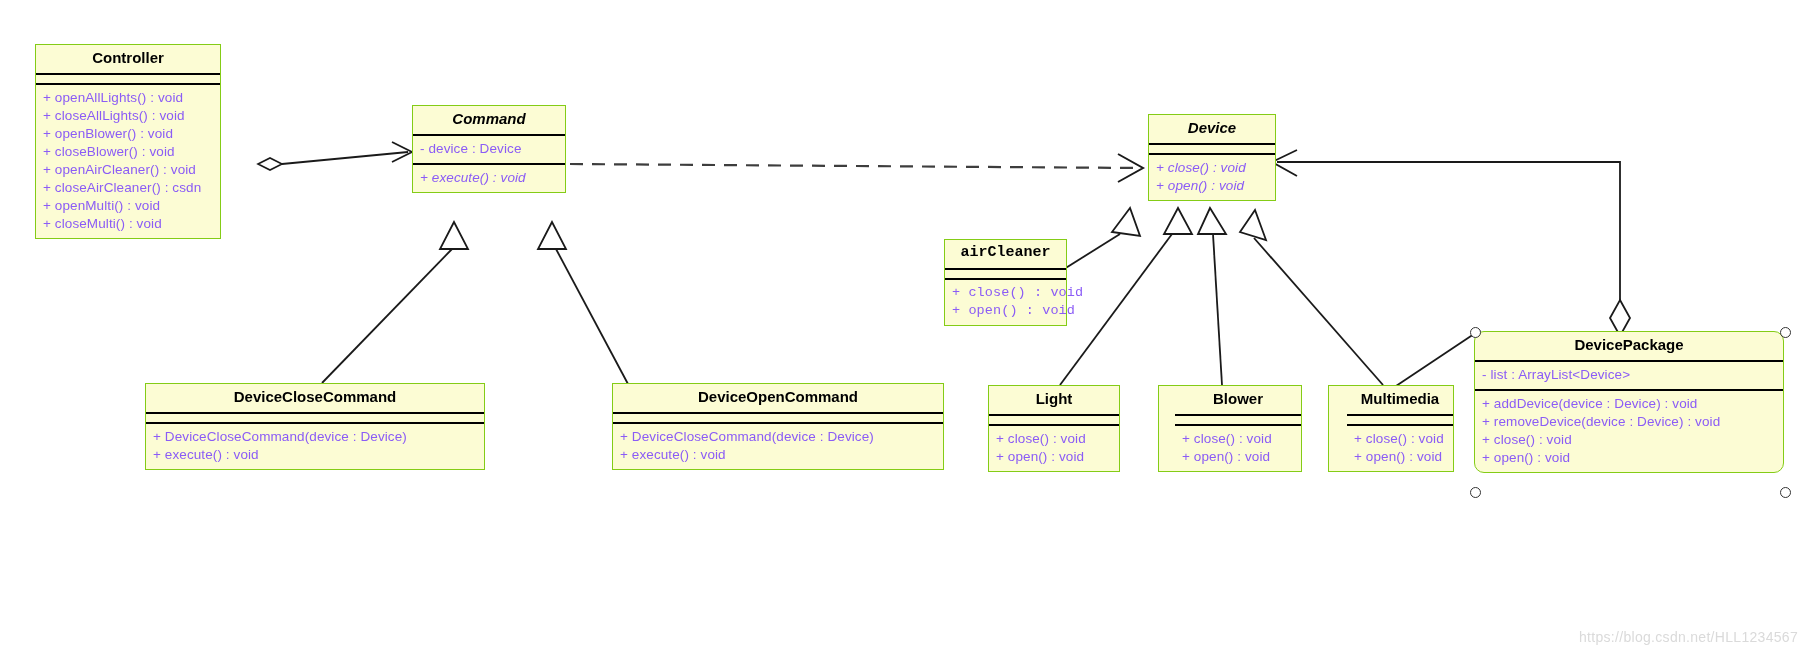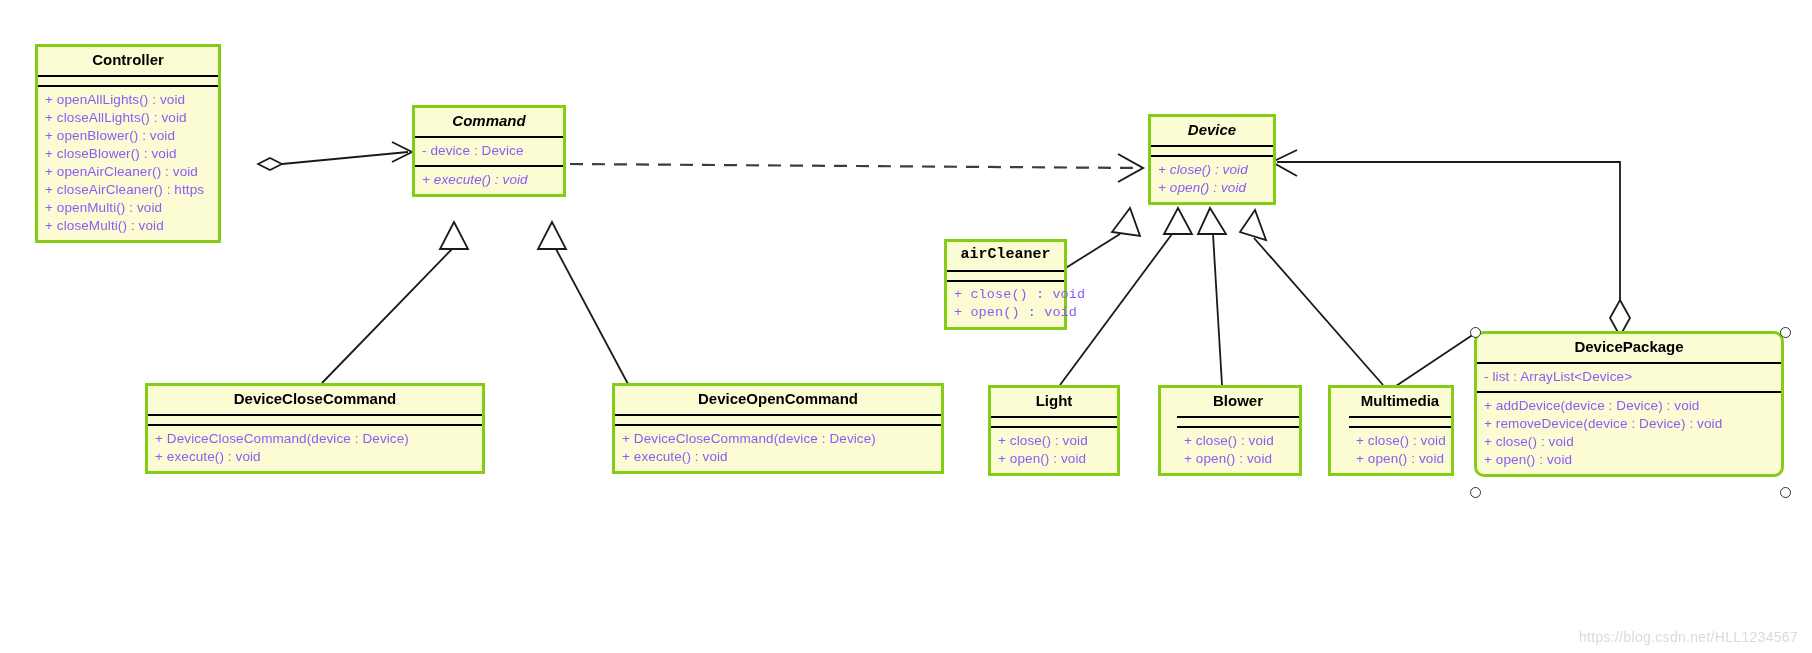--- a/index.html
+++ b/index.html
@@ -20,21 +20,21 @@
     left: 0;
     top: 0;
     width: 1812px;
     height: 653px;
     pointer-events: none;
   }
   .uml-class {
     position: absolute;
     box-sizing: border-box;
     background: #fcfcd4;
-    border: 3px solid #84cc16;
+    border: 1px solid #84cc16;
     z-index: 5;
   }
   .uml-title {
     text-align: center;
     font-weight: bold;
     font-size: 15px;
     color: #000000;
     padding: 5px 8px 6px 8px;
     line-height: 1.1;
     white-space: nowrap;
@@ -164,21 +164,21 @@
     <div class="uml-title">Controller</div>
     <div class="sep"></div>
     <div class="uml-compartment empty"></div>
     <div class="sep"></div>
     <div class="uml-compartment">
       <div class="uml-row">+ openAllLights() : void</div>
       <div class="uml-row">+ closeAllLights() : void</div>
       <div class="uml-row">+ openBlower() : void</div>
       <div class="uml-row">+ closeBlower() : void</div>
       <div class="uml-row">+ openAirCleaner() : void</div>
-      <div class="uml-row">+ closeAirCleaner() : https</div>
+      <div class="uml-row">+ closeAirCleaner() : csdn</div>
       <div class="uml-row">+ openMulti() : void</div>
       <div class="uml-row">+ closeMulti() : void</div>
     </div>
   </div>
 
   <div class="uml-class" style="left:412px; top:105px; width:154px;">
     <div class="uml-title abstract">Command</div>
     <div class="sep"></div>
     <div class="uml-compartment">
       <div class="uml-row">- device : Device</div>

